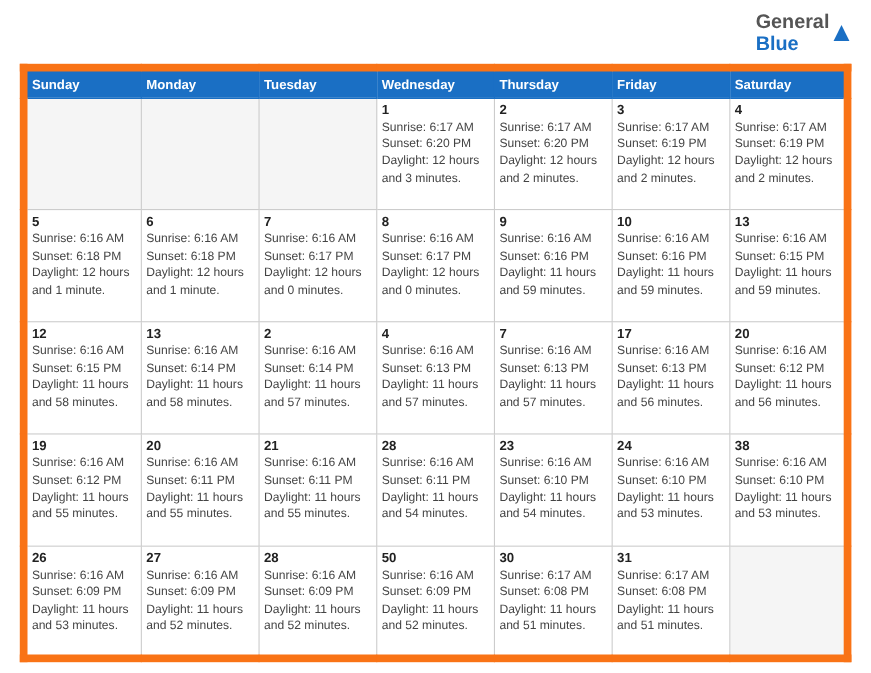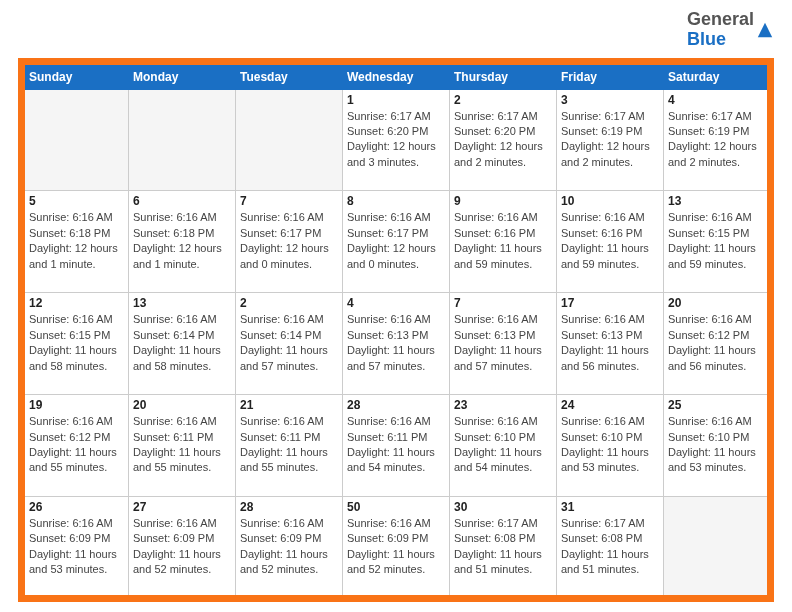--- a/index.html
+++ b/index.html
@@ -228,21 +228,21 @@
           </td>
           <td>
             <span class="day-num">23</span>
             <div class="day-info">Sunrise: 6:16 AM<br>Sunset: 6:10 PM<br>Daylight: 11 hours and 54 minutes.</div>
           </td>
           <td>
             <span class="day-num">24</span>
             <div class="day-info">Sunrise: 6:16 AM<br>Sunset: 6:10 PM<br>Daylight: 11 hours and 53 minutes.</div>
           </td>
           <td>
-            <span class="day-num">25</span>
+            <span class="day-num">38</span>
             <div class="day-info">Sunrise: 6:16 AM<br>Sunset: 6:10 PM<br>Daylight: 11 hours and 53 minutes.</div>
           </td>
         </tr>
         <tr class="week-row">
           <td>
             <span class="day-num">26</span>
             <div class="day-info">Sunrise: 6:16 AM<br>Sunset: 6:09 PM<br>Daylight: 11 hours and 53 minutes.</div>
           </td>
           <td>
             <span class="day-num">27</span>

